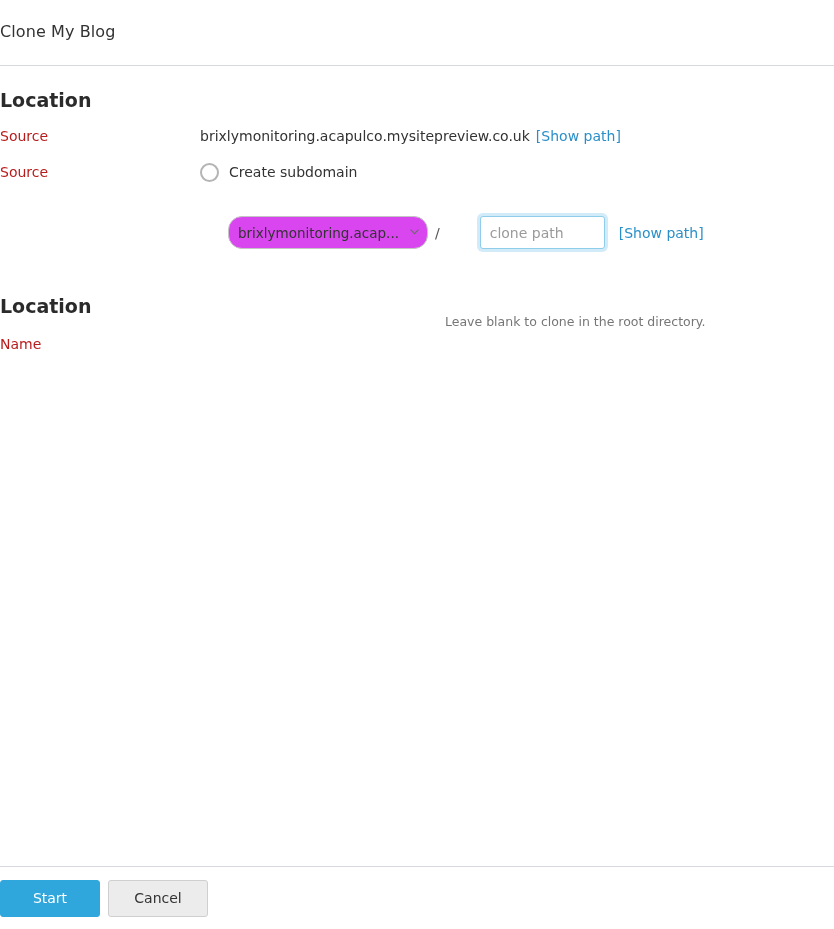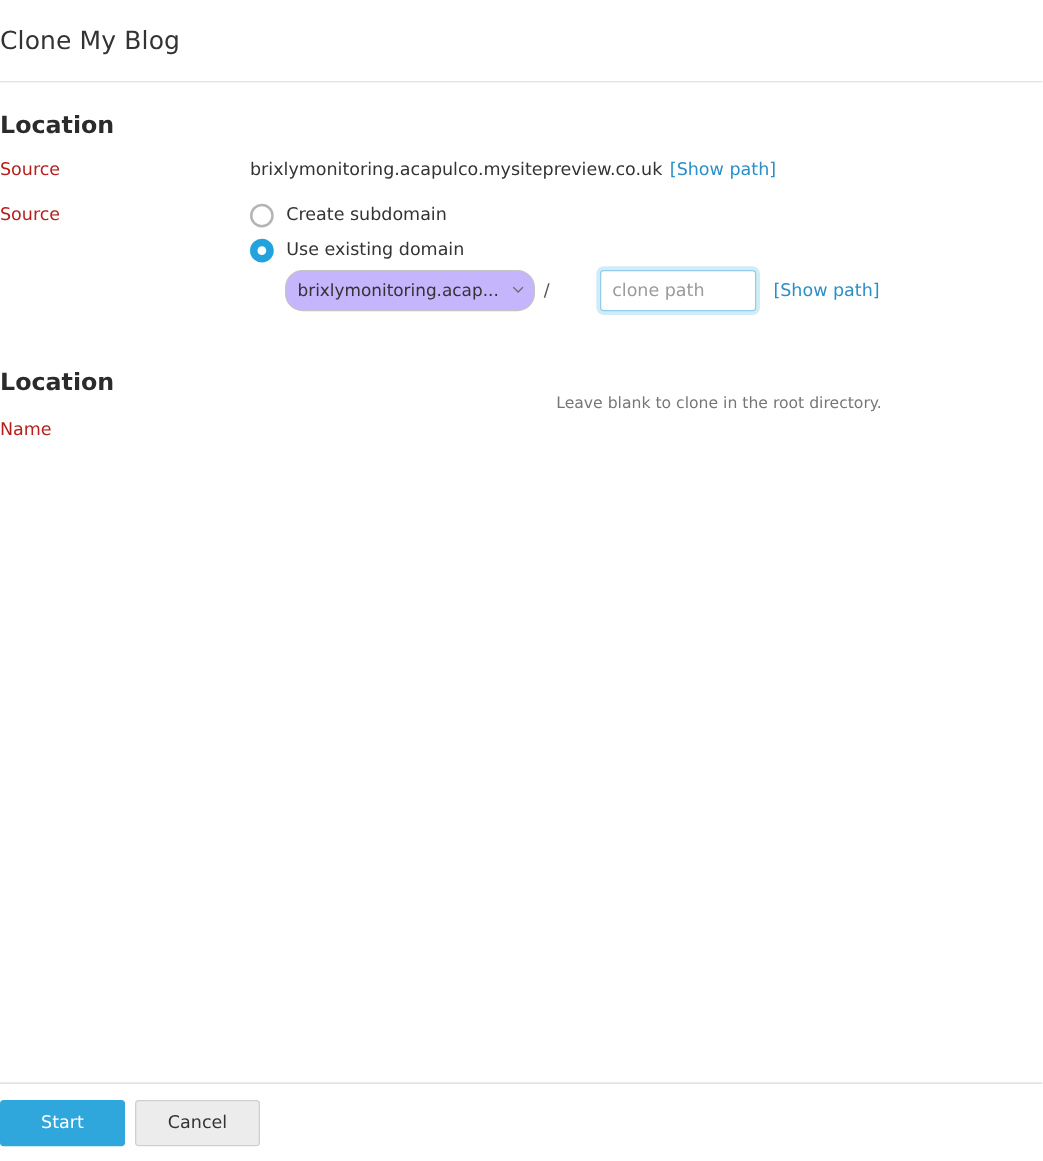--- a/index.html
+++ b/index.html
@@ -27,21 +27,21 @@
     left: 0; top: 0;
     width: 834px;
     height: 66px;
     border-bottom: 1px solid #d7d9e0;
     background: #ffffff;
   }
   .header-title {
     position: absolute;
     left: 0;
     top: 16px;
-    font-size: 20px;
+    font-size: 16px;
     font-weight: 400;
     color: #333333;
     letter-spacing: 0.1px;
     line-height: 32px;
   }
 
   
   .body-area {
     position: absolute;
     left: 0;
@@ -147,21 +147,21 @@
     width: 200px;
     height: 33px;
   }
   select.domain-select {
     width: 200px;
     height: 33px;
     padding: 2px 26px 2px 9px;
     font-family: "DejaVu Sans", "Liberation Sans", sans-serif;
     font-size: 13.5px;
     color: #333333;
-    background: #c4b5fd;
+    background: #d946ef;
     border: 1px solid #c4c4c4;
     border-radius: 14px;
     -webkit-appearance: none;
     -moz-appearance: none;
     appearance: none;
     line-height: 29px;
     cursor: pointer;
   }
   .select-chevron {
     position: absolute;
@@ -298,24 +298,20 @@
       <span class="link">[Show path]</span>
     </div>
 
     <div class="field-label" id="label-target">Source</div>
 
     <div class="radio-row" id="radio-row-subdomain">
       <span class="radio"></span>
       <span class="radio-label">Create subdomain</span>
     </div>
 
-    <div class="radio-row" id="radio-row-existing">
-      <span class="radio checked"></span>
-      <span class="radio-label">Use existing domain</span>
-    </div>
 
     <div class="target-controls">
 
       <div class="select-wrap">
         <select class="domain-select">
           <option>brixlymonitoring.acap...</option>
         </select>
         <span class="select-chevron">
           <svg width="9" height="6" viewBox="0 0 9 6">
             <path d="M0.6 0.7 L4.5 4.6 L8.4 0.7" fill="none" stroke="#6b6b6b" stroke-width="1.1"></path>

